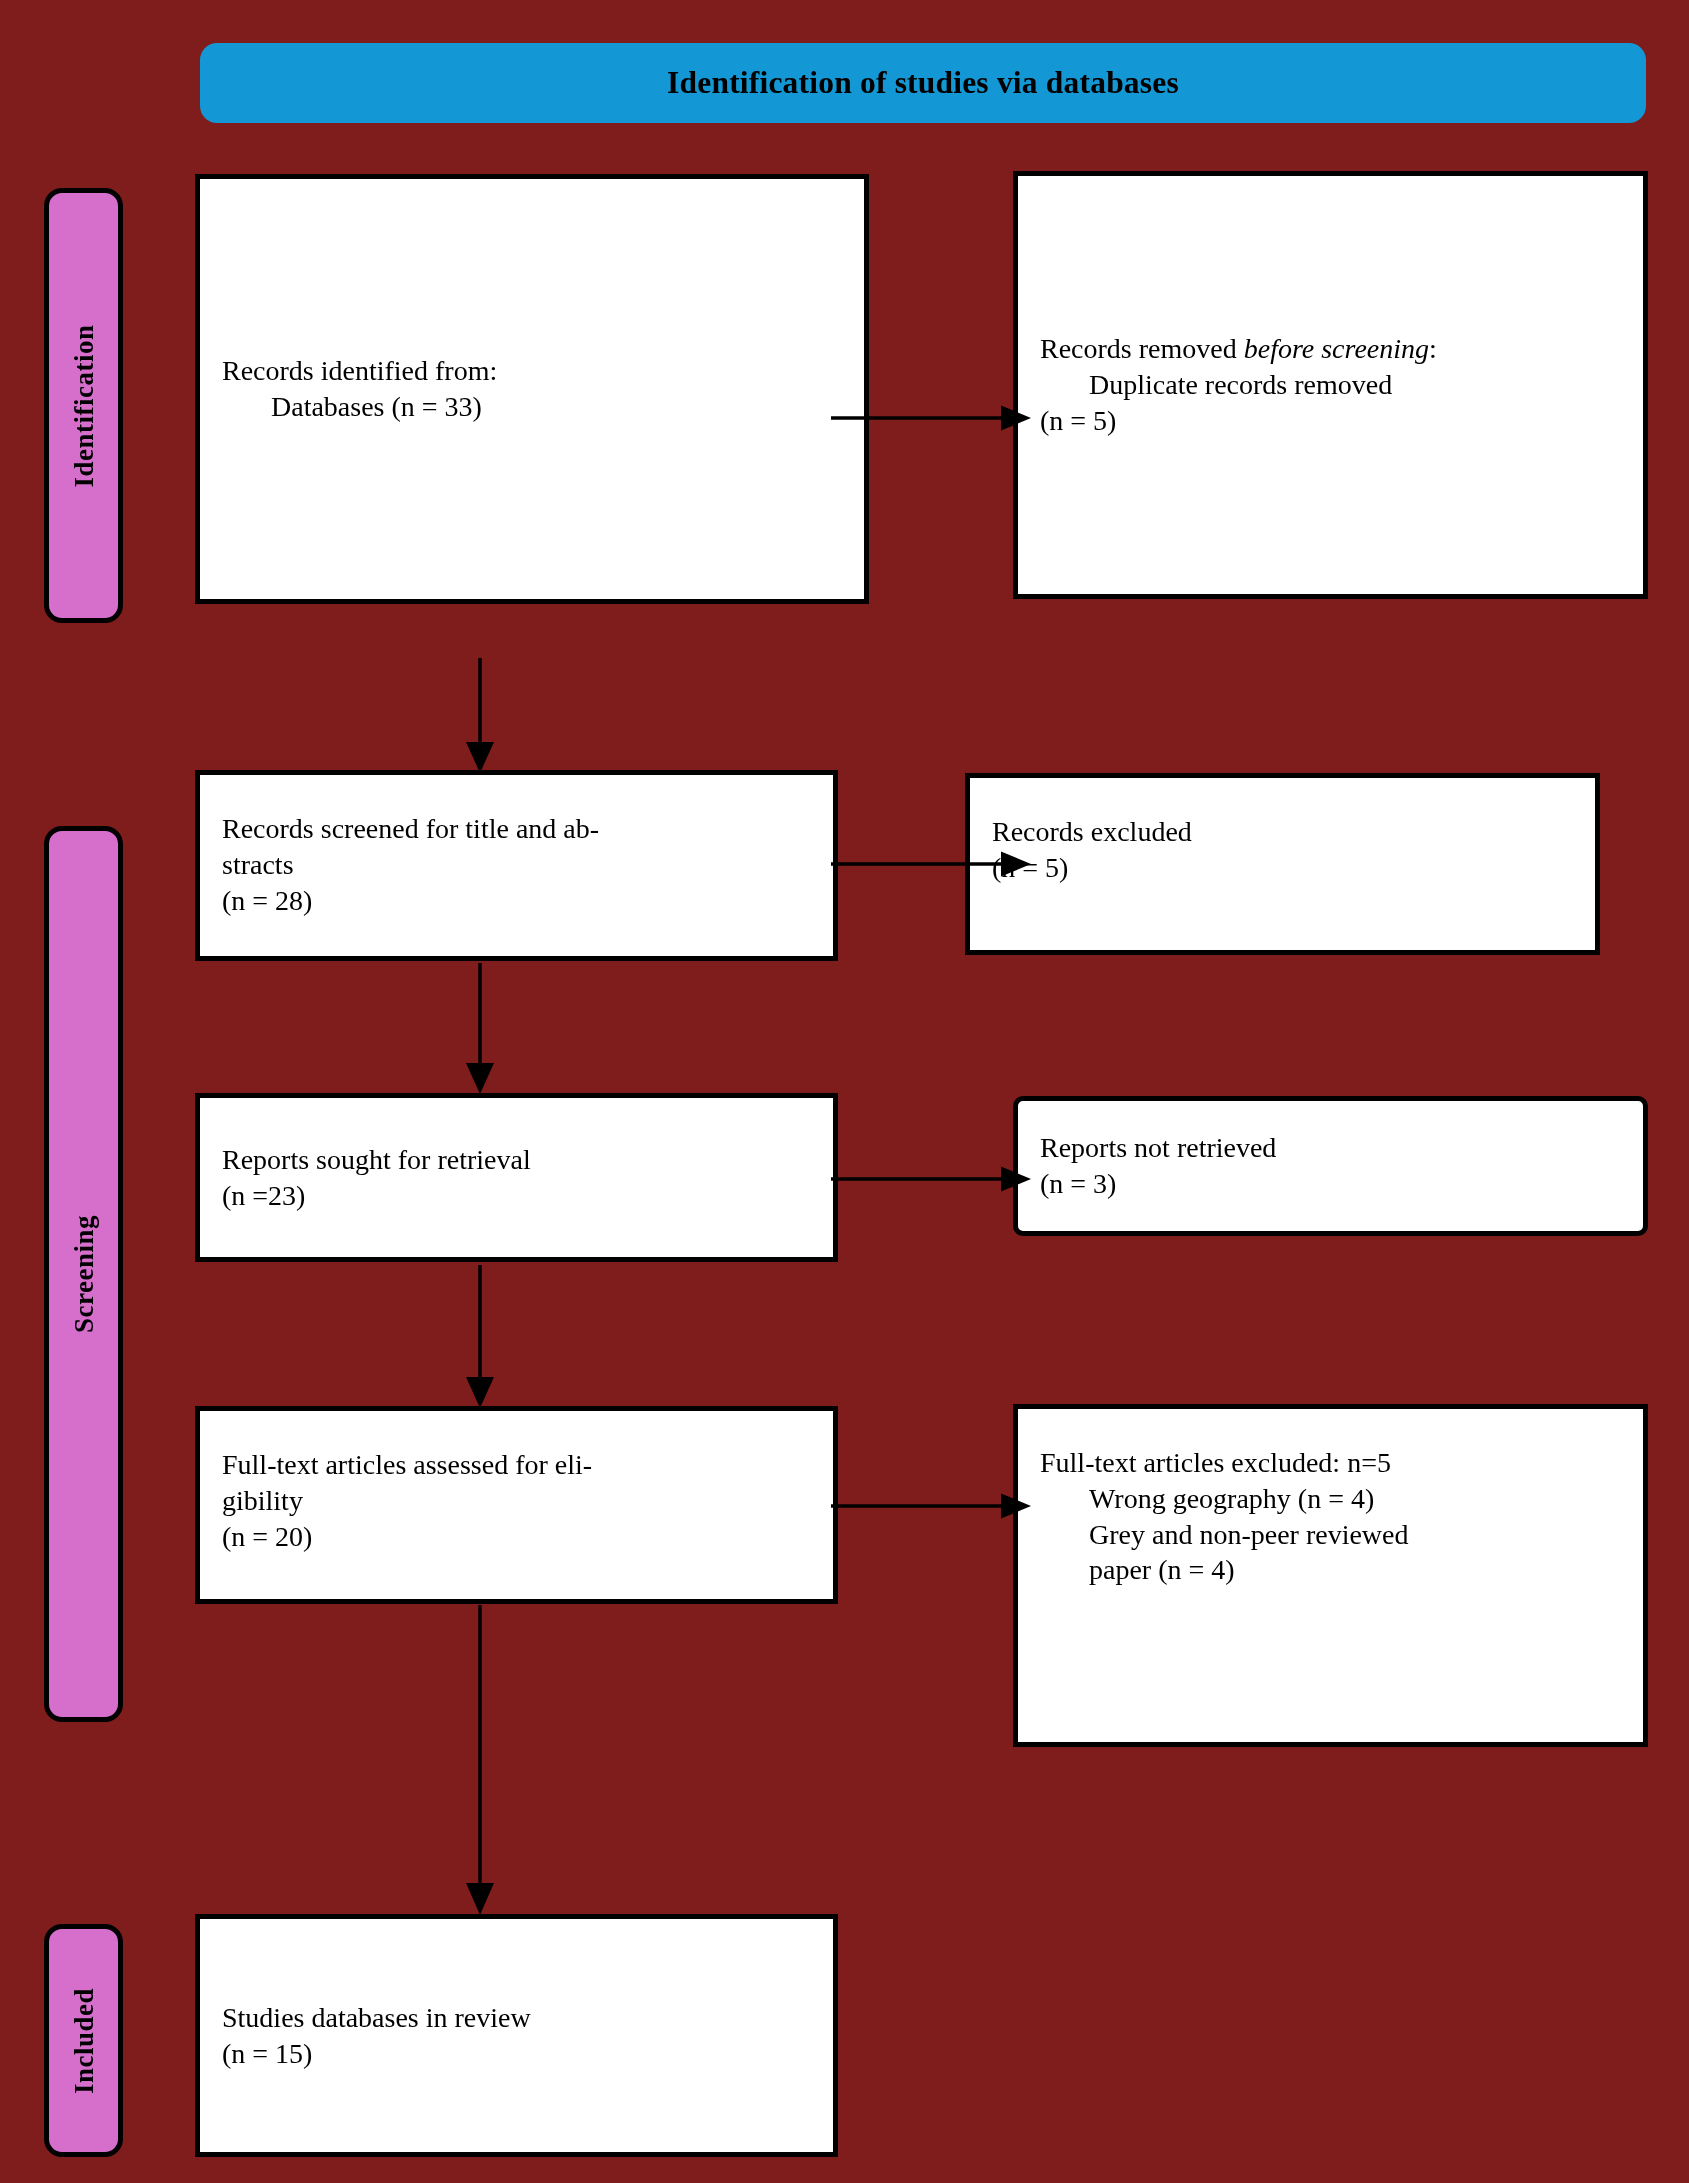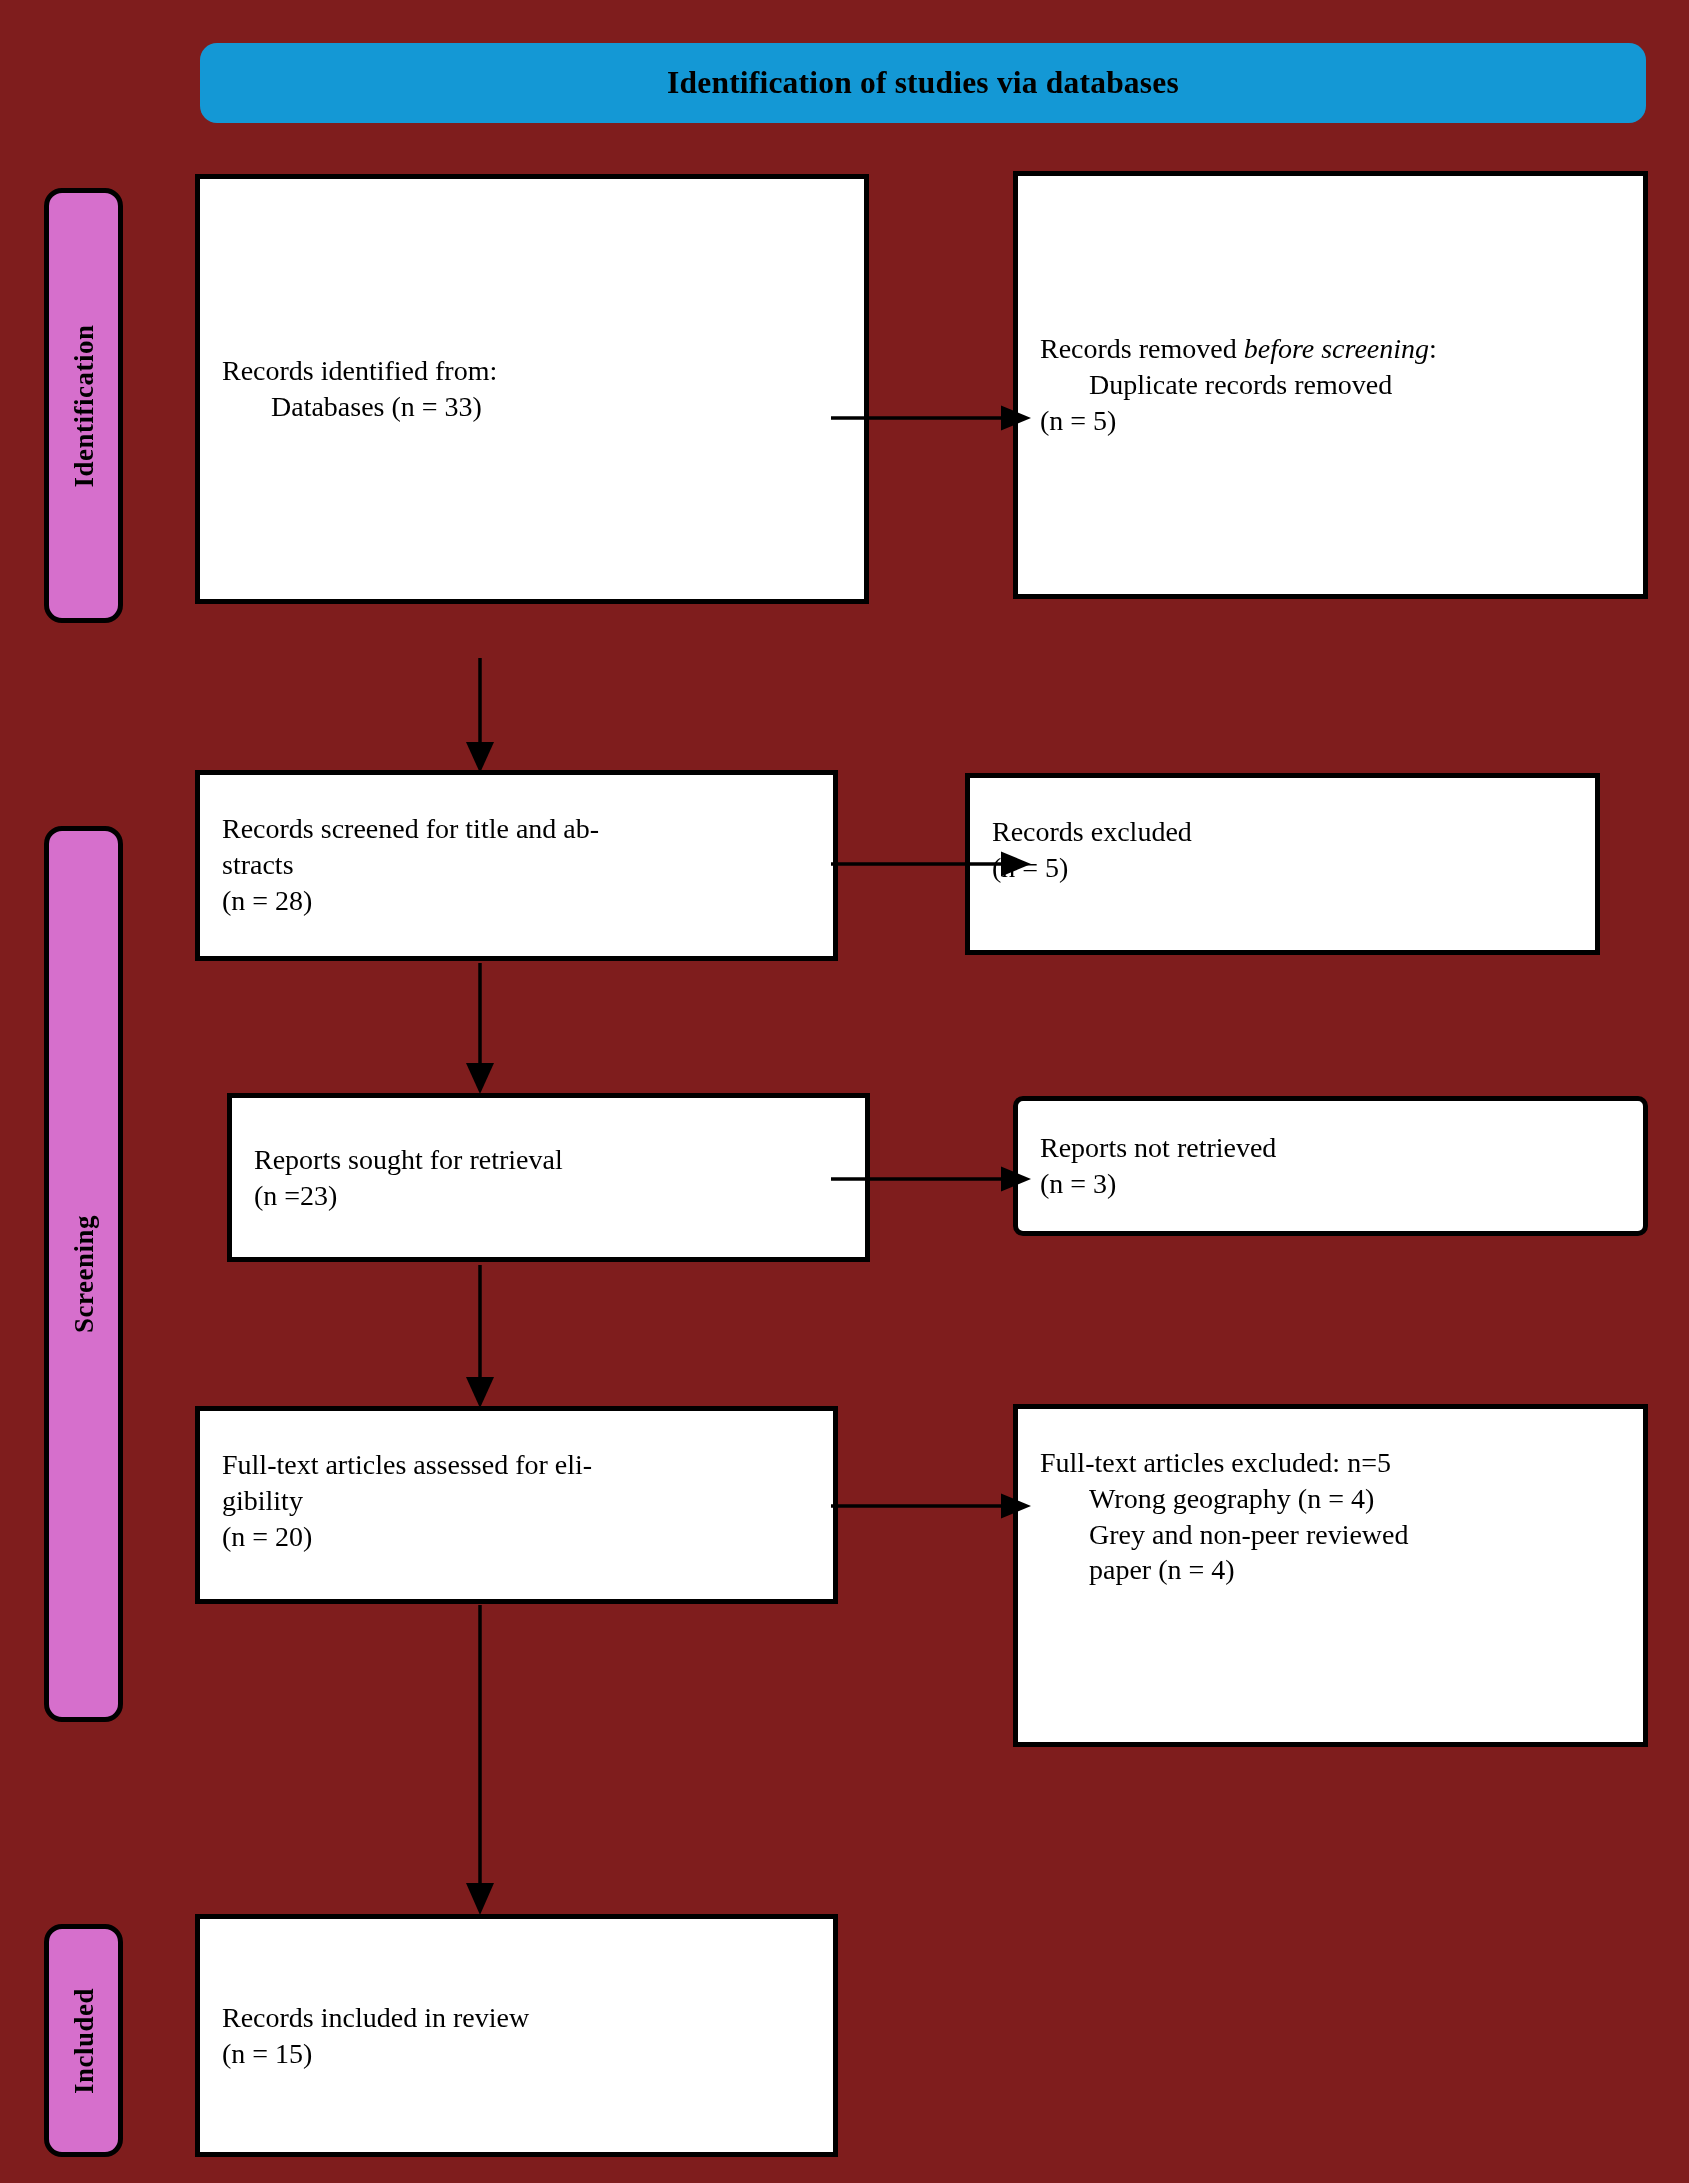--- a/index.html
+++ b/index.html
@@ -84,21 +84,21 @@
     align-items: center;
   }
   .flow-box.vtop .box-text { display: block; }
   .flow-box.vtop { padding-top: 36px; }
   .indent { display: inline-block; width: 49px; }
   .ital { font-style: italic; }
 
   
   #box-identified     { left: 195px; top: 174px;  width: 674px; height: 430px; }
   #box-screened       { left: 195px; top: 770px; width: 643px; height: 191px; }
-  #box-sought         { left: 195px; top: 1093px; width: 643px; height: 169px; margin-left: 32px; }
+  #box-sought         { left: 195px; top: 1093px; width: 643px; height: 169px; }
   #box-fulltext       { left: 195px; top: 1406px; width: 643px; height: 198px; }
   #box-included       { left: 195px; top: 1914px; width: 643px; height: 243px; }
 
   
   #box-removed        { left: 1013px; top: 171px;  width: 635px; height: 428px; }
   #box-excluded       { left: 965px; top: 773px; width: 635px; height: 182px; }
   #box-notretrieved   { left: 1013px; top: 1096px; width: 635px; height: 140px; border-radius: 10px; }
   #box-ftexcluded     { left: 1013px; top: 1404px; width: 635px; height: 343px; }
 
   
@@ -159,21 +159,21 @@
 
   <div class="flow-box vtop" id="box-fulltext">
     <div class="box-text"><span>Full-text articles assessed for eli-</span><br><span>gibility</span><br><span>(n = 20)</span></div>
   </div>
 
   <div class="flow-box vtop" id="box-ftexcluded">
     <div class="box-text"><span>Full-text articles excluded: n=5</span><br><span class="indent"></span><span>Wrong geography (n = 4)</span><br><span class="indent"></span><span>Grey and non-peer reviewed</span><br><span class="indent"></span><span>paper (n = 4)</span></div>
   </div>
 
   <div class="flow-box vcenter" id="box-included">
-    <div class="box-text"><span>Records included in review</span><br><span>(n = 15)</span></div>
+    <div class="box-text"><span>Studies databases in review</span><br><span>(n = 15)</span></div>
   </div>
 
   <svg class="arrow-svg" style="left:831px; top:403px;" width="200" height="30" viewBox="0 0 400 60">
     <line class="arrow-line" x1="0" y1="30" x2="340" y2="30"></line>
     <polygon class="arrow-head" points="340,5 400,30 340,55"></polygon>
   </svg>
 
   <svg class="arrow-svg" style="left:465px; top:658px;" width="30" height="115" viewBox="0 0 60 230">
     <line class="arrow-line" x1="30" y1="0" x2="30" y2="172"></line>
     <polygon class="arrow-head" points="2,168 58,168 30,230"></polygon>

